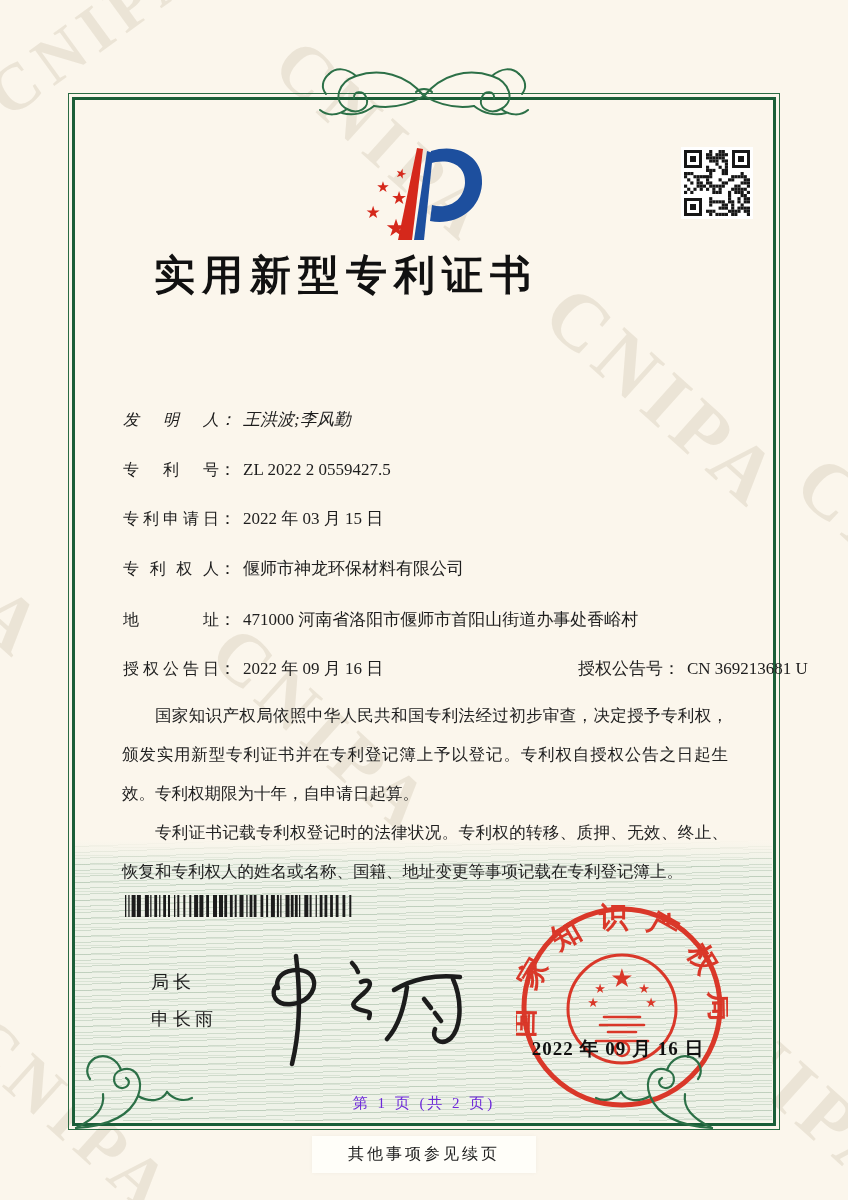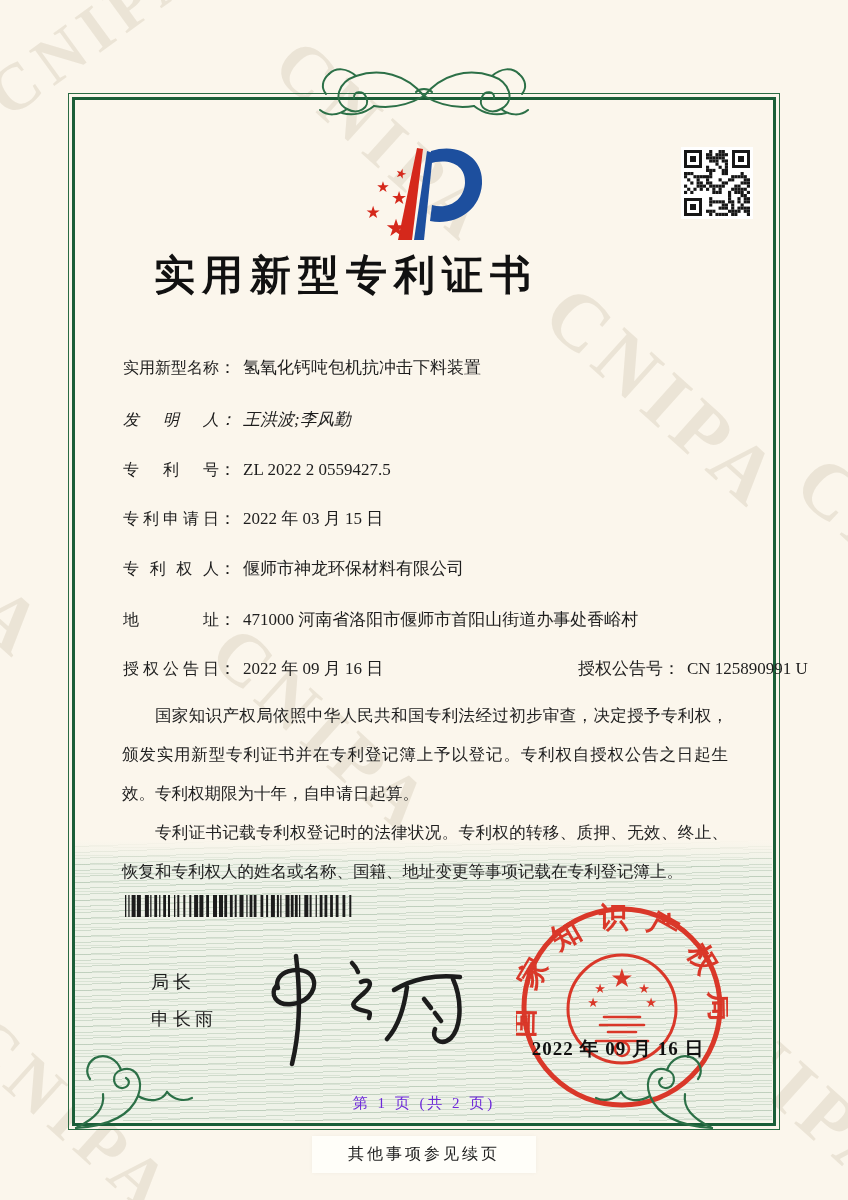--- a/index.html
+++ b/index.html
@@ -297,43 +297,40 @@
             <rect x="40.86" y="62.86" width="3.14" height="3.14"></rect>
             <rect x="47.14" y="62.86" width="3.14" height="3.14"></rect>
             <rect x="50.29" y="62.86" width="3.14" height="3.14"></rect>
             <rect x="62.86" y="62.86" width="3.14" height="3.14"></rect>
           </g>
       </svg>
     </div>
 
     <div class="title">实用新型专利证书</div>
 
-    <div class="row" style="top:356px;">
-      <span class="lbl">实用新型名称</span><span class="colon">：</span><span class="val">氢氧化钙吨包机抗冲击下料装置</span>
-    </div>
     <div class="row" style="top:408px;font-style:italic;">
       <span class="lbl">发 明 人</span><span class="colon">：</span><span class="val">王洪波;李风勤</span>
     </div>
     <div class="row" style="top:458px;">
       <span class="lbl">专 利 号</span><span class="colon">：</span><span class="val">ZL 2022 2 0559427.5</span>
     </div>
     <div class="row" style="top:507px;">
       <span class="lbl">专利申请日</span><span class="colon">：</span><span class="val">2022 年 03 月 15 日</span>
     </div>
     <div class="row" style="top:557px;">
       <span class="lbl">专 利 权 人</span><span class="colon">：</span><span class="val">偃师市神龙环保材料有限公司</span>
     </div>
     <div class="row" style="top:608px;">
       <span class="lbl">地 址</span><span class="colon">：</span><span class="val">471000 河南省洛阳市偃师市首阳山街道办事处香峪村</span>
     </div>
 
     <div class="row" style="top:657px;width:660px;">
       <span class="lbl">授权公告日</span><span class="colon">：</span><span class="val">2022 年 09 月 16 日</span>
       <span class="grant-right">
-        <span>授权公告号</span><span class="colon">：</span><span class="val">CN 125890991 U</span>
+        <span>授权公告号</span><span class="colon">：</span><span class="val">CN 369213681 U</span>
       </span>
     </div>
 
     <div class="paras">
       <p>国家知识产权局依照中华人民共和国专利法经过初步审查，决定授予专利权，颁发实用新型专利证书并在专利登记簿上予以登记。专利权自授权公告之日起生效。专利权期限为十年，自申请日起算。</p>
       <p>专利证书记载专利权登记时的法律状况。专利权的转移、质押、无效、终止、恢复和专利权人的姓名或名称、国籍、地址变更等事项记载在专利登记簿上。</p>
     </div>
 
     <div class="barcode">
       <svg id="bcsvg" width="228" height="22" viewBox="0 0 228 22">

